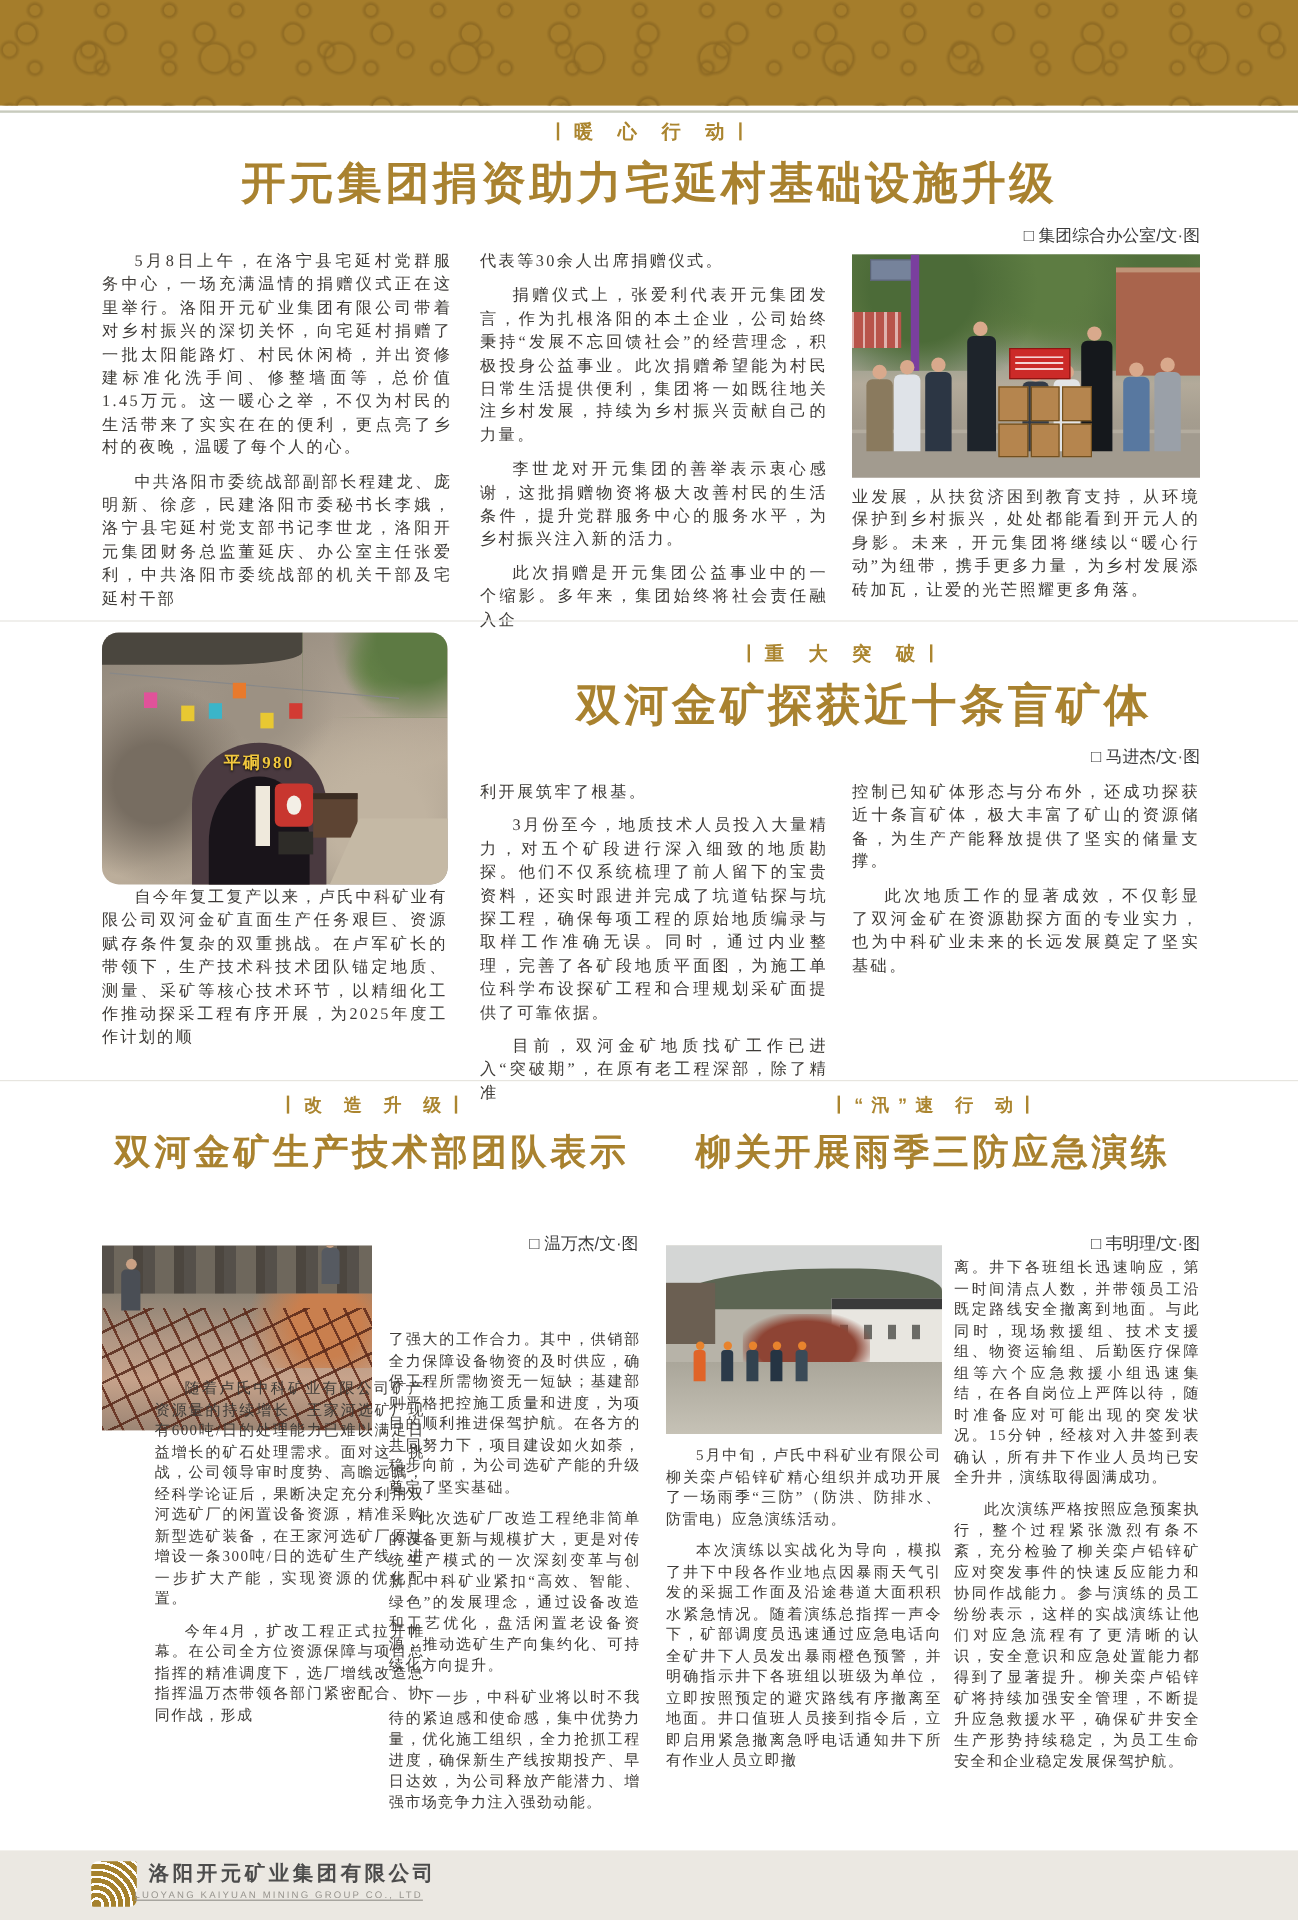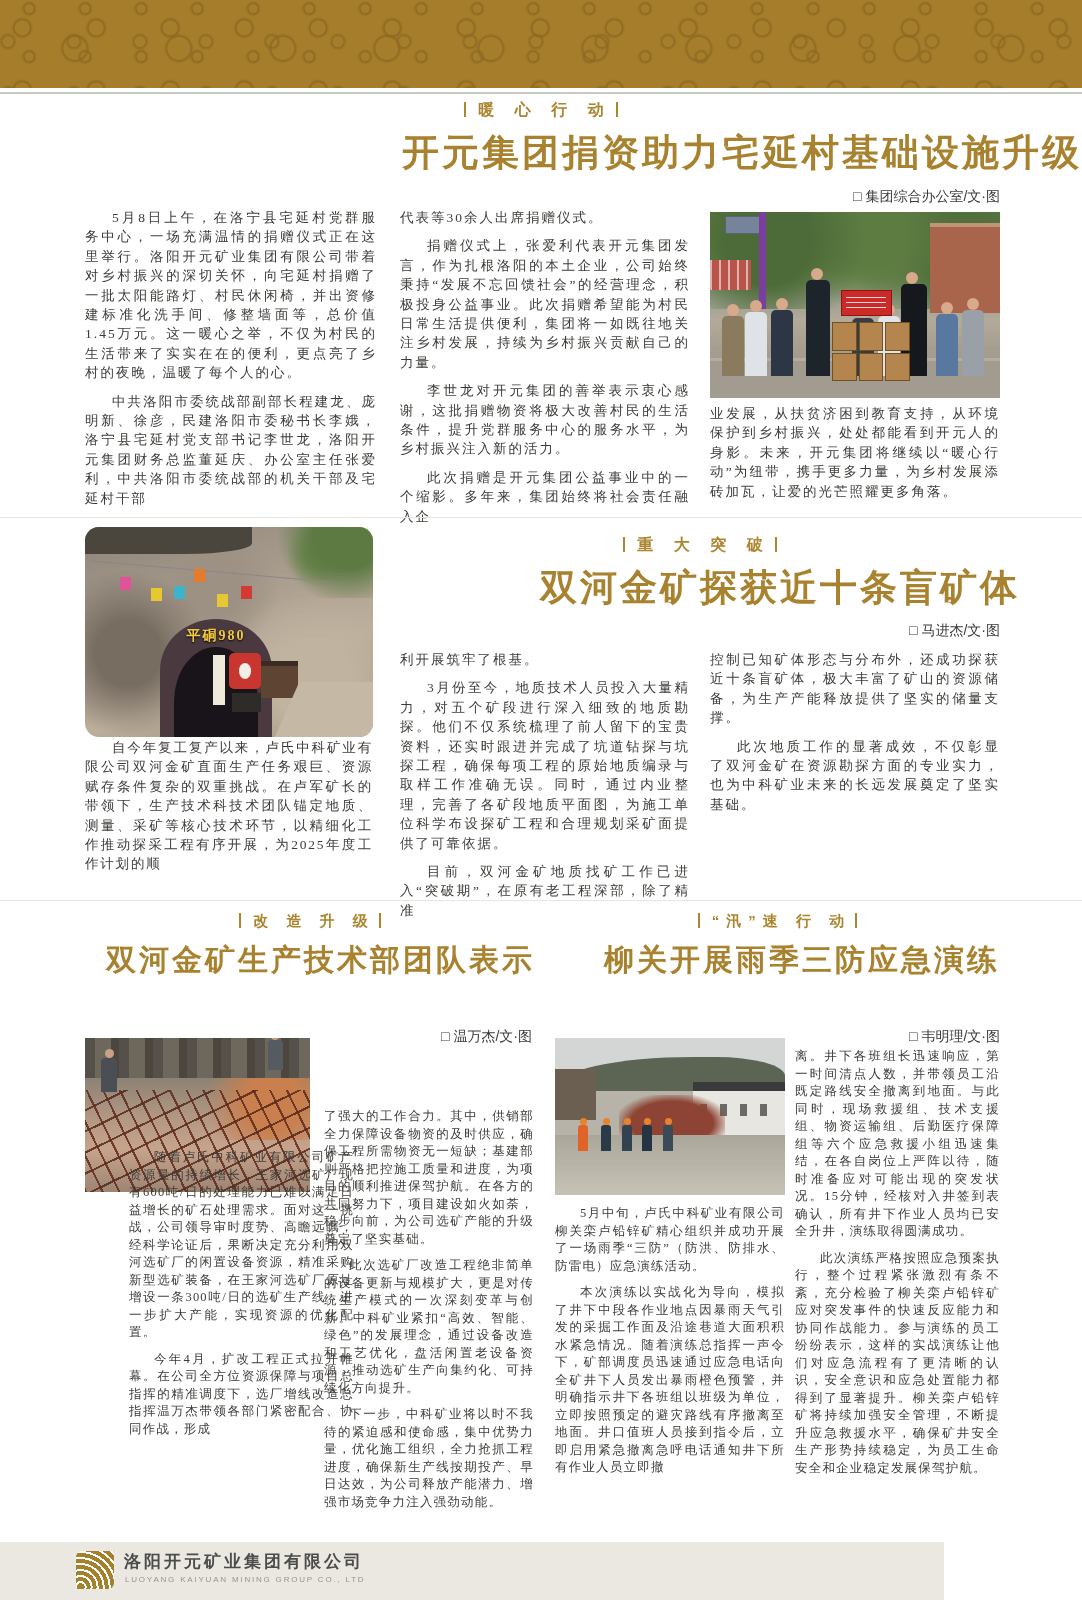--- a/index.html
+++ b/index.html
@@ -14,21 +14,21 @@
       radial-gradient(circle at 52% 18%, rgba(140,104,34,0) 4px, rgba(140,104,34,.9) 5px, rgba(140,104,34,0) 8px),
       radial-gradient(circle at 12% 80%, rgba(140,104,34,0) 5px, rgba(140,104,34,.85) 6px, rgba(140,104,34,0) 9px);
     background-size:74px 62px,104px 78px,56px 48px,66px 52px;}
   .band-line{position:absolute;left:0;top:92px;width:1082px;height:2px;background:#c8cbbd;}
 
   
   .tag{position:absolute;text-align:center;color:#ab852f;font-weight:bold;
        font-size:16px;letter-spacing:8px;font-family:"Liberation Sans","DejaVu Sans",sans-serif;}
   .tag .bar{display:inline-block;width:2px;height:15px;background:#ab852f;margin:0 12px -2px 0;}
   .tag .bar.r{margin:0 0 -2px 4px;}
-  .title{position:absolute;text-align:right;color:#a9822f;font-weight:bold;letter-spacing:3px;}
+  .title{position:absolute;text-align:center;color:#a9822f;font-weight:bold;letter-spacing:3px;}
   .t-big{font-size:37px;}
   .t-mid{font-size:37px;}
   .t-sm{font-size:30px;}
   .byline{position:absolute;font-size:14px;color:#3a3a3a;text-align:right;
           font-family:"Liberation Sans","DejaVu Sans",sans-serif;}
 
   
   .col{position:absolute;}
   .p{margin:0 0 9px 0;text-align:justify;font-size:13.5px;line-height:19.4px;letter-spacing:2px;text-indent:2em;}
   .p.cont{text-indent:0;}
@@ -103,27 +103,27 @@
   .p4-left{left:0;top:20%;width:18%;height:32%;background:#6b5f52;}
   .p4-bldg{right:0;top:28%;width:40%;height:28%;background:#e8e6e0;border-top:9px solid #3a3a3a;}
   .p4-bldg::before{content:"";position:absolute;left:8%;top:30%;width:84%;height:26%;
     background:repeating-linear-gradient(90deg,#6b6b66 0 7px,transparent 7px 20px);}
   .p4-ore{left:28%;top:36%;width:46%;height:30%;background:radial-gradient(ellipse at 50% 60%,#8e4434 0 55%,rgba(142,68,52,0) 78%);}
   .p4-ground{left:0;bottom:0;width:100%;height:38%;background:linear-gradient(#aaa69a,#c6c2b6);}
   .wfig{bottom:28%;width:10px;height:26px;border-radius:3px 3px 0 0;}
   .wfig::before{content:"";position:absolute;top:-7px;left:2px;width:7px;height:7px;border-radius:50%;background:#e8832d;}
 
   
-  .footer{position:absolute;left:0;top:1542px;width:944px;height:58px;background:#ebe8e2;}
+  .footer{position:absolute;left:0;top:1542px;width:1082px;height:58px;background:#ebe8e2;}
   .logo-ico{position:absolute;left:76px;top:9px;width:38px;height:38px;border-radius:6px 2px 6px 2px;
     background:repeating-radial-gradient(circle at 12% 95%, #a5812d 0 4px, #ffffff 4px 6px);}
   .logo-cn{position:absolute;left:124px;top:8px;font-size:17px;font-weight:bold;letter-spacing:3px;color:#4c4c4c;
     font-family:"Liberation Sans","DejaVu Sans",sans-serif;}
-  .logo-en{position:absolute;left:125px;top:33px;font-size:8px;letter-spacing:1.8px;color:#97948e;
-    font-family:"Liberation Sans","DejaVu Sans",sans-serif;}
+  .logo-en{position:absolute;left:112px;top:33px;font-size:8px;letter-spacing:1.8px;color:#97948e;
+    font-family:"Liberation Sans","DejaVu Sans",sans-serif;text-decoration:underline;}
 </style>
 </head>
 <body>
 
 <div id="page">
 
   <div class="deco-band"></div>
   <div class="band-line"></div>
 
   <div class="tag" style="left:0;top:100px;width:1082px;">

